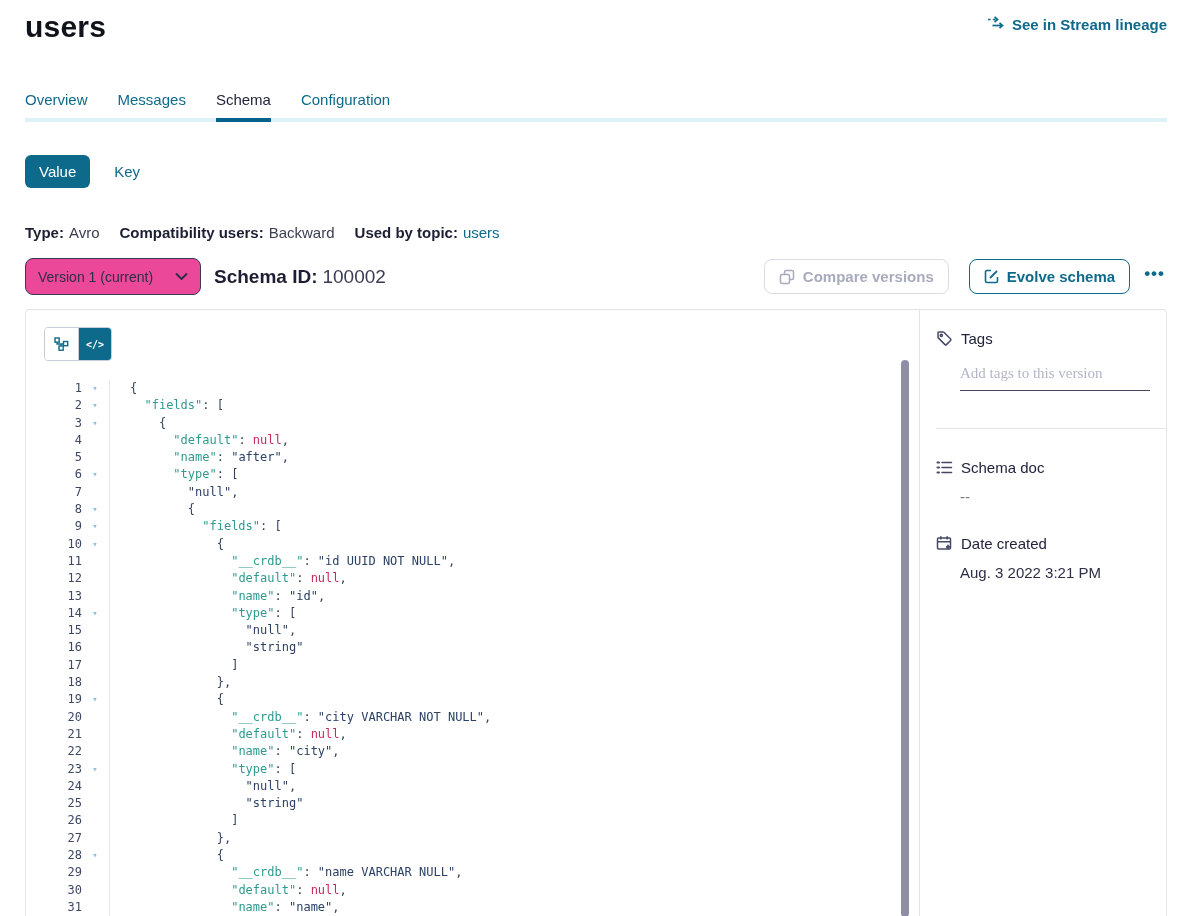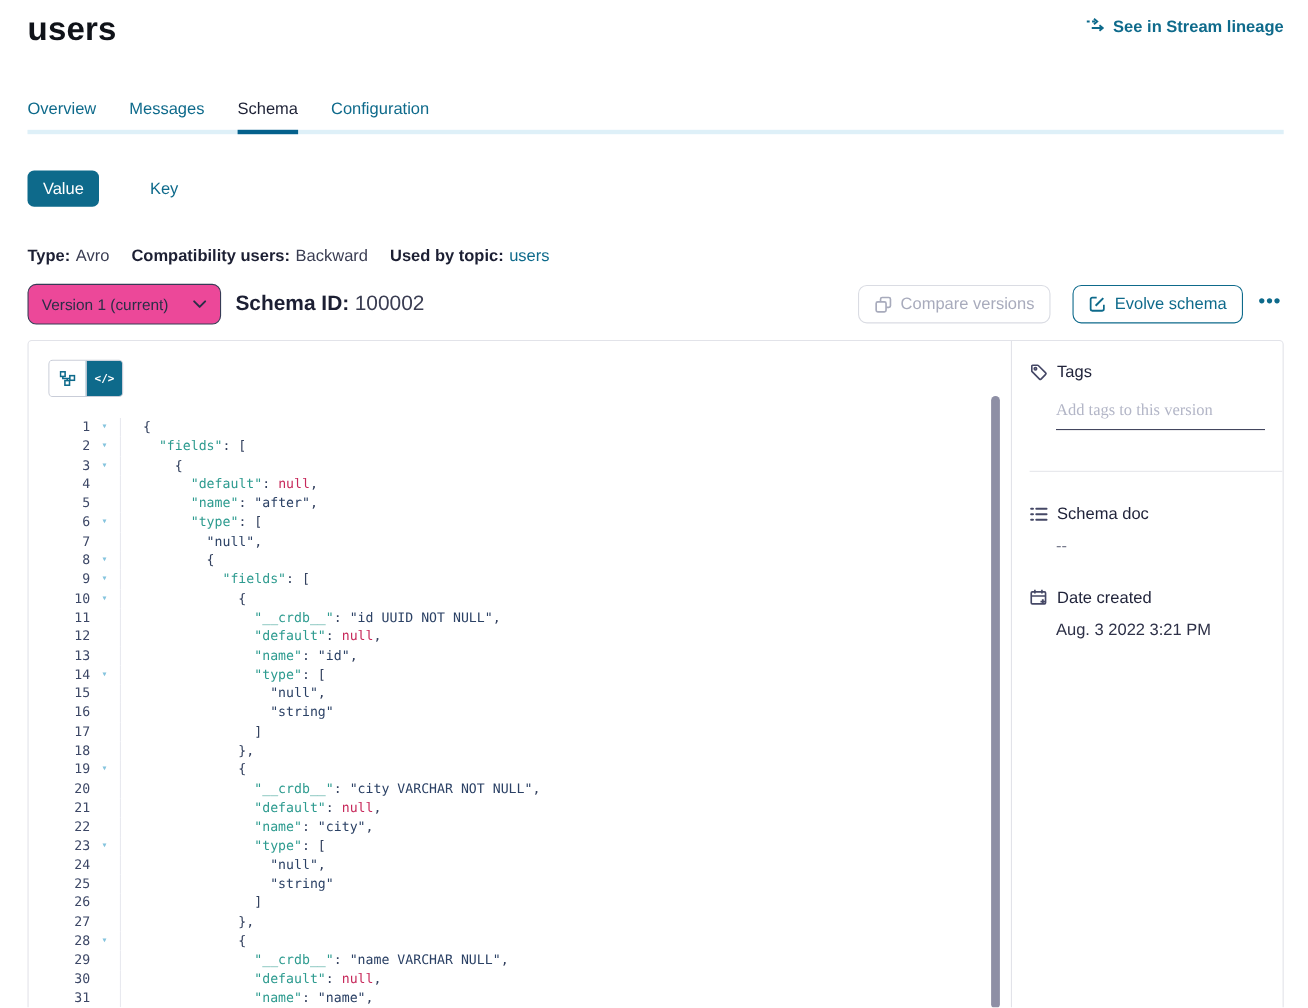--- a/index.html
+++ b/index.html
@@ -17,37 +17,37 @@
   .title { font-size: 30px; font-weight: 800; color: #101319; letter-spacing: .2px; }
   .lineage { position: absolute; top: 16px; right: 22px; display: flex; align-items: flex-start; gap: 8px;
     color: #0e6a8b; font-size: 15px; font-weight: 700; cursor: pointer; }
   
   .tabs { display: flex; gap: 30px; margin: 47px 22px 0 25px; position: relative; }
   .tabs::after { content:""; position:absolute; left:0; right:0; bottom:0; height:4px; background:#def0f8; }
   .tab { font-size: 15px; font-weight: 500; color: #0e6a8b; padding-bottom: 14px; position: relative; cursor: pointer; }
   .tab.active { color: #1d2135; }
   .tab.active::after { content:""; position:absolute; left:0; right:0; bottom:0; height:4px; background:#04618c; z-index:1; }
   
-  .vk-row { margin: 33px 0 0 25px; display: flex; align-items: flex-end; gap: 32px; }
+  .vk-row { margin: 33px 0 0 25px; display: flex; align-items: flex-end; gap: 10px; }
   .vk-btn { font-size: 15px; font-weight: 500; padding: 8px 14px; border-radius: 6px; border: none; background: transparent; color: #0e6a8b; cursor: pointer; font-family: inherit; }
   .vk-btn.active { background: #0e6a8b; color: #fff; }
   
   .meta { margin: 36px 0 0 25px; font-size: 15px; display: flex; gap: 20px; color: #3a3d52; }
   .meta b { color: #1c1f33; font-weight: 700; margin-right: 5px; }
   .meta .link { color: #0e6a8b; cursor: pointer; }
   
   .vbar { margin: 17px 22px 0 25px; display: flex; align-items: center; }
   .select { width: 176px; height: 37px; border: 1px solid #363b55; border-radius: 8px;
     display: flex; align-items: center; justify-content: space-between; padding: 0 12px;
     font-size: 14px; color: #2b2e47; cursor: pointer; background: #ec4899; }
   .schema-id { margin-left: 13px; font-size: 19px; color: #3a3d52; }
   .schema-id b { color: #1c1f33; margin-right: 5px; }
   .vbar .spacer { flex: 1; }
   .btn { display: flex; align-items: center; gap: 8px; height: 35px; padding: 0 14px;
-    border-radius: 8px; background: #fff; font-size: 15px; font-weight: 400; cursor: pointer; font-family: inherit; }
+    border-radius: 8px; background: #fff; font-size: 15px; font-weight: 700; cursor: pointer; font-family: inherit; }
   .btn.disabled { border: 1px solid #dadce3; color: #a8abbc; cursor: default; }
   .btn.primary-outline { border: 1px solid #0e6a8b; color: #0e6a8b; margin-left: 20px; }
   .more-btn { border: none; background: transparent; color: #0e6a8b; font-size: 17px; font-weight: 800;
     letter-spacing: 1px; margin-left: 12px; cursor: pointer; line-height: 1; padding: 4px 2px 10px 2px; }
   
   .panel { margin: 14px 22px 0 25px; border: 1px solid #e2e3e9; border-radius: 4px;
     height: 613px; display: flex; overflow: hidden; }
   .code-pane { flex: 1; position: relative; padding: 17px 0 0 18px; overflow: hidden; }
   .seg { display: inline-flex; border: 1px solid #c9cdd8; border-radius: 4px; overflow: hidden; }
   .seg-btn { width: 33px; height: 32px; display: flex; align-items: center; justify-content: center;

